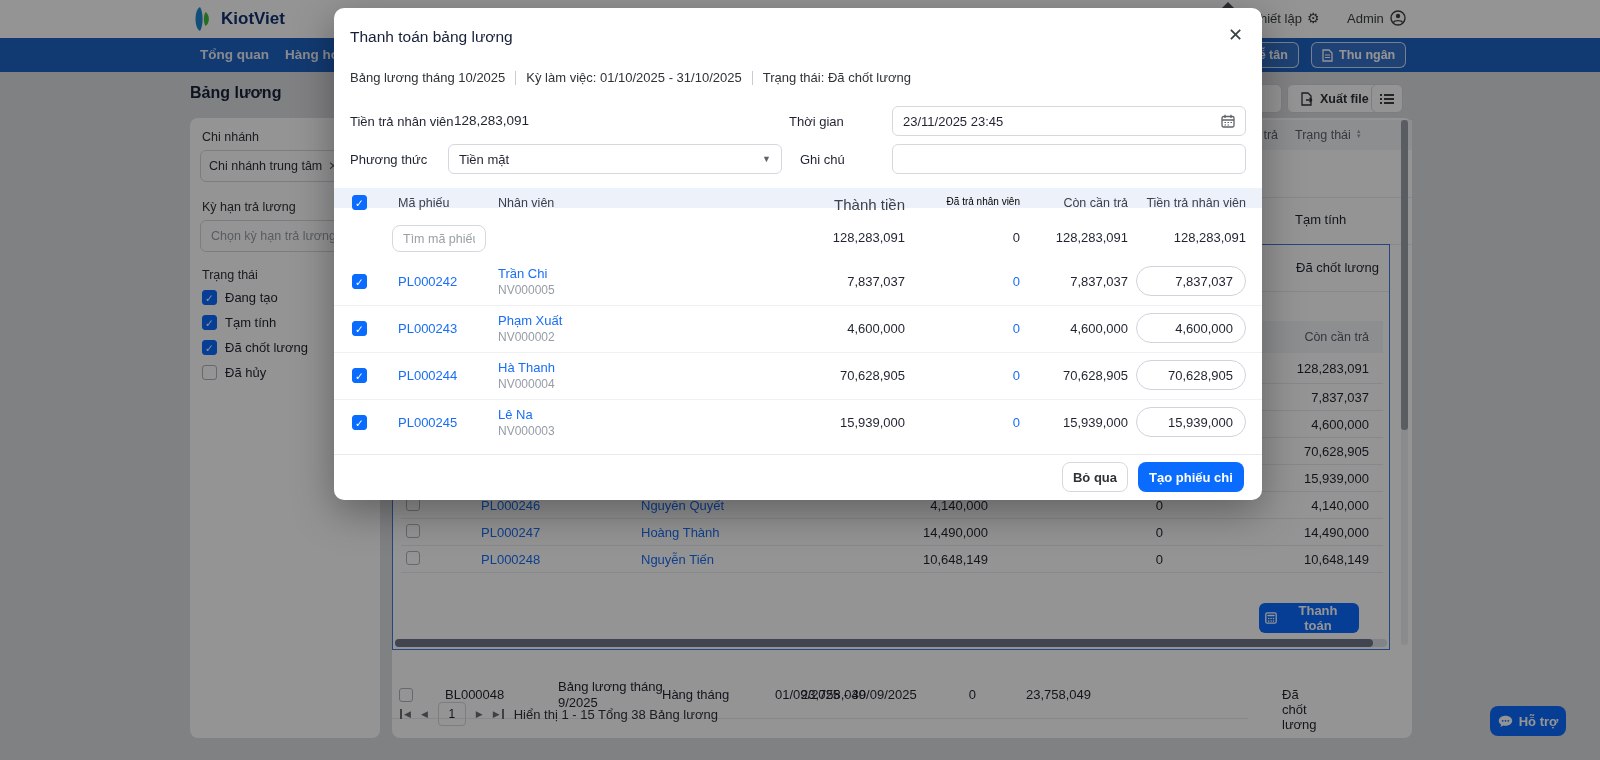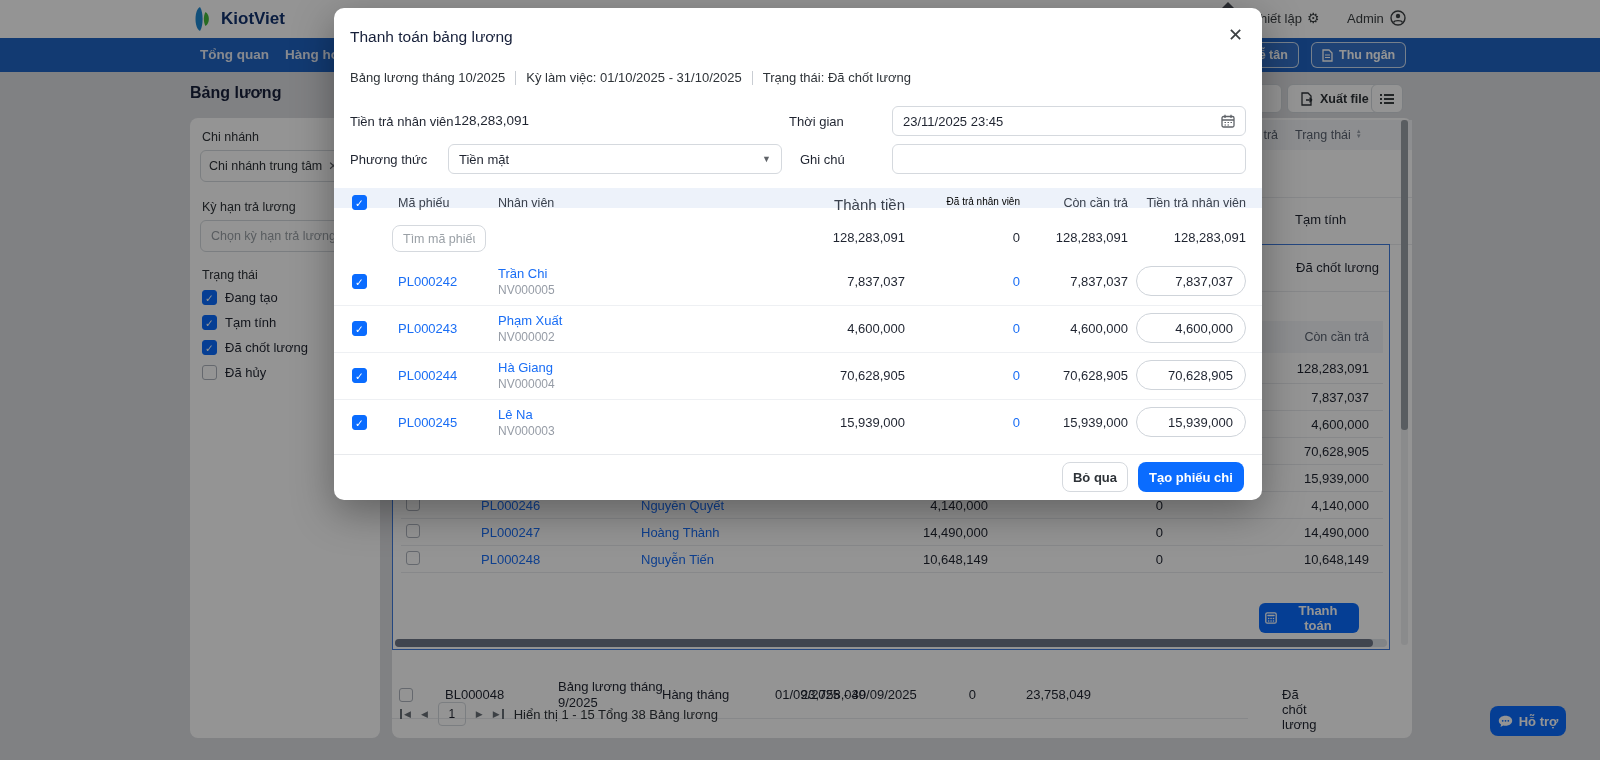--- a/index.html
+++ b/index.html
@@ -327,21 +327,21 @@
     </div>
     <span class="abs r" style="right:357px;top:16px">4,600,000</span>
     <span class="abs r link" style="right:242px;top:16px">0</span>
     <span class="abs r" style="right:134px;top:16px">4,600,000</span>
     <input class="pill abs" style="right: 16px; top: 8px;" value="4,600,000">
   </div>
   <div class="mrow" style="top:344px">
     <span class="cb on abs" style="left:18px;top:16px"></span>
     <span class="abs link" style="left:64px;top:16px">PL000244</span>
     <div class="abs" style="left:164px;top:8px">
-      <div class="link">Hà Giang</div>
+      <div class="link">Hà Thanh</div>
       <div class="emp-sub">NV000004</div>
     </div>
     <span class="abs r" style="right:357px;top:16px">70,628,905</span>
     <span class="abs r link" style="right:242px;top:16px">0</span>
     <span class="abs r" style="right:134px;top:16px">70,628,905</span>
     <input class="pill abs" style="right: 16px; top: 8px;" value="70,628,905">
   </div>
   <div class="mrow" style="top:391px;border-bottom:none">
     <span class="cb on abs" style="left:18px;top:16px"></span>
     <span class="abs link" style="left:64px;top:16px">PL000245</span>

